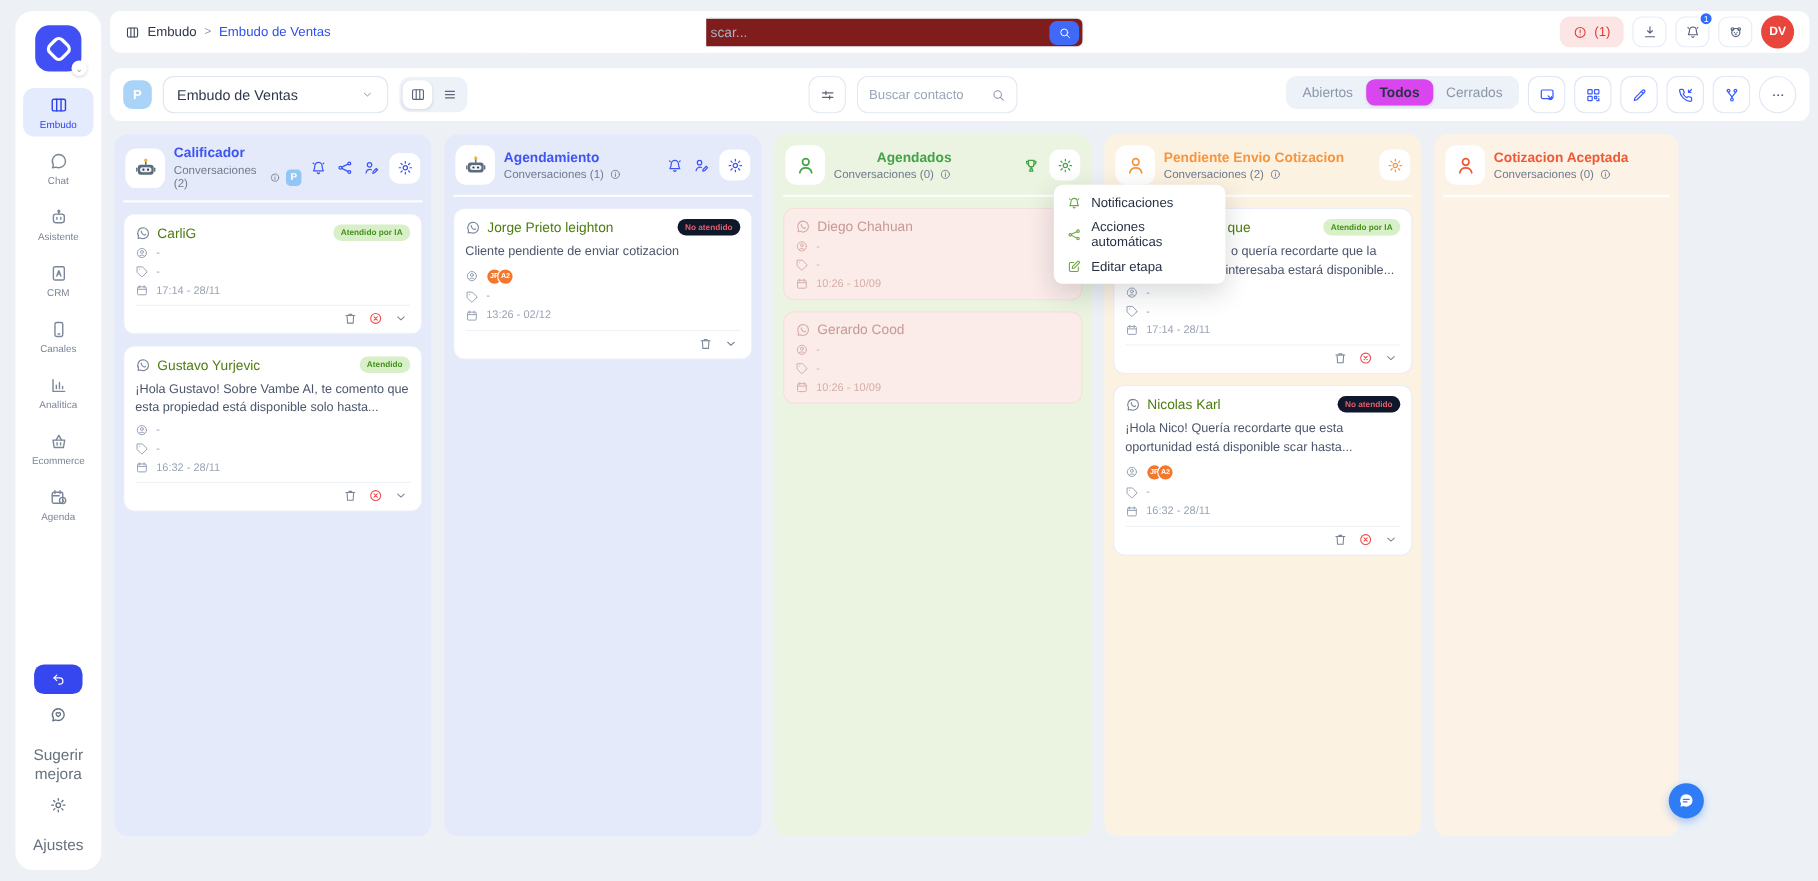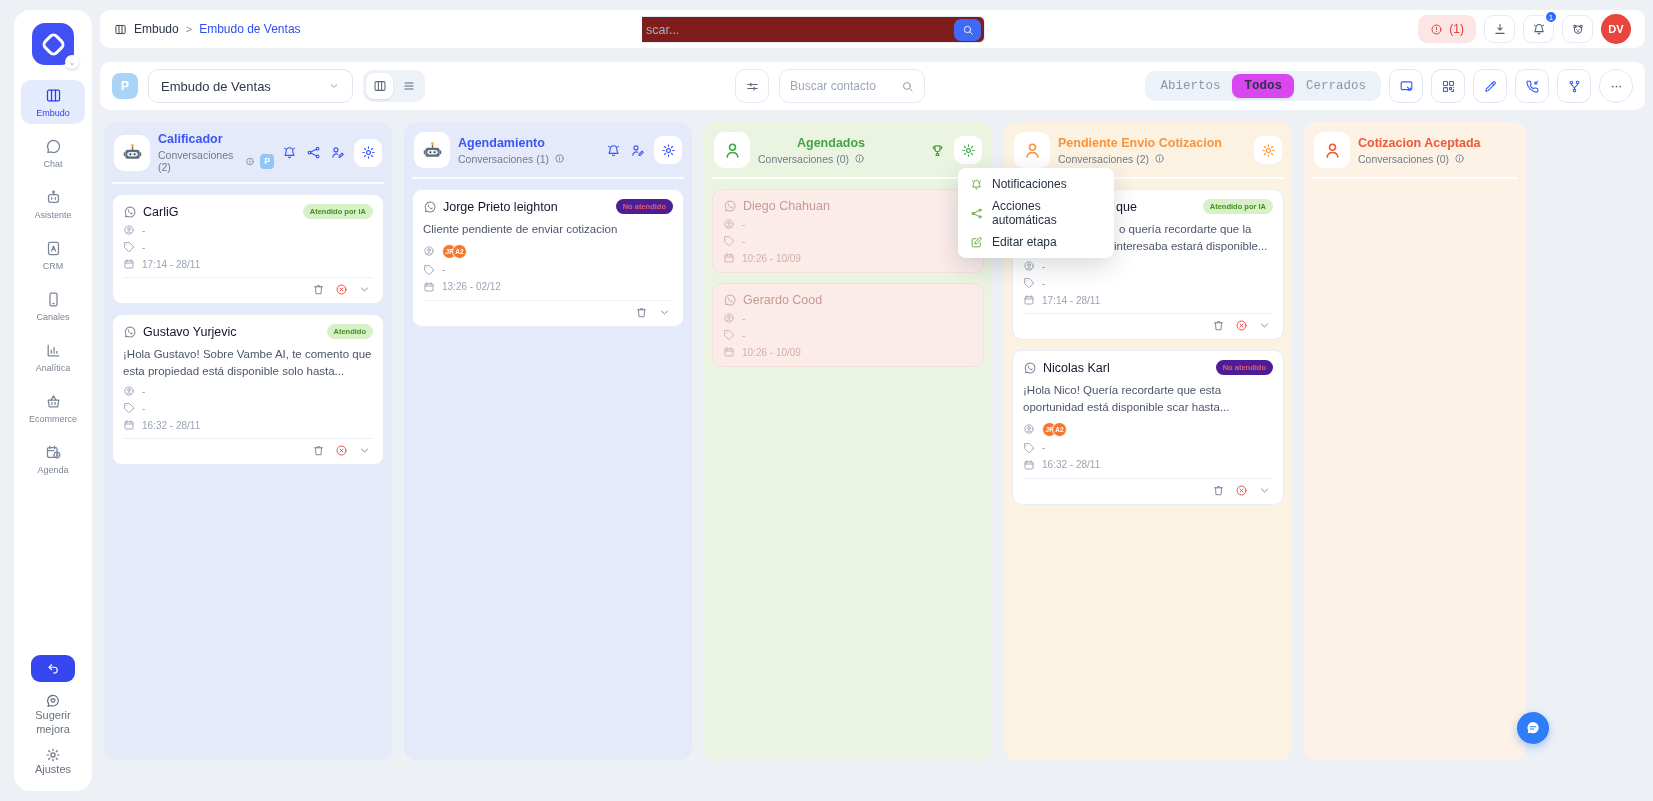--- a/index.html
+++ b/index.html
@@ -13,21 +13,21 @@
   .logo { width:42px; height:42px; border-radius:13px; background:#4050f5; position:relative; display:flex; align-items:center; justify-content:center; cursor:pointer; }
   .logo-diamond { width:19px; height:19px; border:3.5px solid #fff; border-radius:6px; transform:rotate(45deg); }
   .logo-badge { position:absolute; right:-5px; bottom:-4px; width:14px; height:14px; background:#fff; border-radius:50%; box-shadow:0 1px 3px rgba(0,0,0,.18); color:#9aa5b5; font-size:8px; display:flex; align-items:center; justify-content:center; }
   .nav { margin-top:15px; display:flex; flex-direction:column; gap:7px; align-items:center; width:100%; }
   .nav-item { width:64px; padding:7px 0 6px; border-radius:10px; display:flex; flex-direction:column; align-items:center; gap:4px; color:#7b8698; font-size:9px; cursor:pointer; }
   .nav-item .ic { width:17px; height:17px; }
   .nav-item.active { background:#e4ebfd; color:#2c3ff0; }
   .sidebar-bottom { margin-top:auto; padding-bottom:14px; display:flex; flex-direction:column; align-items:center; gap:11px; }
   .back-btn { width:44px; height:27px; border:none; border-radius:9px; background:#3747f0; color:#fff; display:flex; align-items:center; justify-content:center; cursor:pointer; }
   .back-btn .ic { width:15px; height:15px; }
-  .side-mini { display:flex; flex-direction:column; align-items:center; gap:0; color:#66727f; font-size:11px; text-align:center; width:60px; line-height:1.25; cursor:pointer; }
+  .side-mini { display:flex; flex-direction:column; align-items:center; gap:20px; color:#66727f; font-size:14px; text-align:center; width:60px; line-height:1.25; cursor:pointer; }
   .side-mini .ic { width:16px; height:16px; }
 
   
   .topbar { position:absolute; left:100px; top:10px; width:1545px; height:38px; background:#fff; border-radius:10px; display:flex; align-items:center; padding:0 14px; }
   .breadcrumb { display:flex; align-items:center; gap:7px; font-size:12px; color:#2b3446; }
   .breadcrumb .ic { width:13px; height:13px; color:#3b4454; }
   .crumb-sep { color:#8b97a9; font-size:11px; }
   .crumb-current { color:#2d4ff2; cursor:pointer; }
   .gsearch { position:absolute; left:385px; top:6px; width:500px; height:27px; background:#7f1d1d; border:1px solid #e3e9f2; border-radius:6px; z-index:1; }
   .gsearch-frag { position:absolute; left:160px; top:6px; font-size:12.5px; color:#a7b1c2; z-index:3; }
@@ -51,21 +51,21 @@
   .view-btn { width:27px; height:26px; border:none; background:transparent; border-radius:8px; display:flex; align-items:center; justify-content:center; color:#5b6678; cursor:pointer; }
   .view-btn.active { background:#fff; box-shadow:0 1px 2px rgba(16,24,40,.1); }
   .view-btn .ic { width:14px; height:14px; }
   .toolbar-center { position:absolute; left:635px; top:7px; display:flex; gap:10px; align-items:center; }
   .sq-btn { width:34px; height:34px; background:#fff; border:1px solid #e3e9f2; border-radius:10px; display:flex; align-items:center; justify-content:center; color:#5b6678; cursor:pointer; }
   .sq-btn .ic { width:15px; height:15px; }
   .contact-search { width:146px; height:34px; border:1px solid #e3e9f2; border-radius:10px; display:flex; align-items:center; padding:0 10px; background:#fff; }
   .contact-search input { flex:1; border:none; outline:none; font-size:12px; color:#4c566b; background:transparent; width:100px; font-family:inherit; }
   .contact-search input::placeholder { color:#9aa6ba; }
   .contact-search .ic { width:13px; height:13px; color:#8b97a9; }
-  .toolbar-right { margin-left:auto; display:flex; align-items:center; gap:8px;font-family:Liberation Mono, monospace; }
+  .toolbar-right { margin-left:auto; display:flex; align-items:flex-start; gap:8px; }
   .segmented { background:#edf1f8; border-radius:10px; padding:3px; display:flex; }
   .seg-btn { border:none; background:transparent; padding:5px 12px; font-size:12.5px; color:#8b97a9; border-radius:8px; cursor:pointer; font-family:inherit; }
   .seg-btn.active { background:#d946ef; color:#2a3345; font-weight:bold; box-shadow:0 1px 2px rgba(16,24,40,.1); }
   .tool-ic { width:34px; height:34px; background:#fff; border:1px solid #dfe7f5; border-radius:10px; display:flex; align-items:center; justify-content:center; color:#3b5bfd; cursor:pointer; }
   .tool-ic .ic { width:15px; height:15px; }
   .tool-ic.round { border-radius:17px; color:#55607a; }
 
   
   .board { position:absolute; left:104px; top:122px; display:flex; gap:12px; }
   .column { width:288px; height:638px; border-radius:12px; padding:8px; position:relative; }
@@ -78,24 +78,24 @@
   .col-sub .ic { width:11px; height:11px; color:#707b8e; }
   .p-mini { width:15px; height:15px; border-radius:4px; background:#93c6f2; color:#fff; font-size:9px; font-weight:bold; display:flex; align-items:center; justify-content:center; }
   .col-actions { display:flex; align-items:center; gap:9px; }
   .col-actions .ic { width:15px; height:15px; cursor:pointer; }
   .gear-tile { width:28px; height:28px; background:#fff; border-radius:9px; display:flex; align-items:center; justify-content:center; cursor:pointer; }
   .gear-tile .ic { width:15px; height:15px; }
 
   .card { background:#fff; border:1px solid #e8edf6; border-radius:10px; padding:9px 10px 3px; margin-bottom:10px; cursor:pointer; }
   .card-top { display:flex; align-items:center; gap:6px; }
   .card-top .wa { width:14px; height:14px; color:#7c8798; flex:none; }
-  .card-name { font-size:12.5px; color:#0f172a; flex:1; white-space:nowrap; overflow:hidden; }
+  .card-name { font-size:12.5px; color:#4d7c0f; flex:1; white-space:nowrap; overflow:hidden; }
   .badge { font-size:7.5px; font-weight:bold; padding:3px 7px; border-radius:8px; white-space:nowrap; flex:none; }
   .badge.green { background:#d8f0c8; color:#44901b; }
-  .badge.red { background:#4c1d95; color:#e85c6b; }
+  .badge.red { background:#0f172a; color:#e85c6b; }
   .card-msg { font-size:11.5px; color:#4c566b; line-height:1.45; margin:7px 0 6px; }
   .meta-row { display:flex; align-items:center; gap:7px; color:#9aa4b5; font-size:10px; margin:5px 0; }
   .meta-row .ic { width:12px; height:12px; color:#97a1b3; flex:none; }
   .ab-wrap { display:flex; }
   .ab { width:15px; height:15px; border-radius:50%; background:#f4772e; color:#fff; font-size:6.5px; font-weight:bold; display:flex; align-items:center; justify-content:center; border:1.5px solid #fff; }
   .ab + .ab { margin-left:-5px; }
   .card-foot { border-top:1px solid #eef1f6; margin-top:7px; padding:5px 2px 4px; display:flex; justify-content:flex-end; align-items:center; gap:10px; }
   .card-foot .ic { width:13px; height:13px; color:#7c8798; cursor:pointer; }
   .card-foot .ic.x { color:#ee4b4b; }
   .card.faded { background:#fbecea; border-color:#f6e0dc; }

